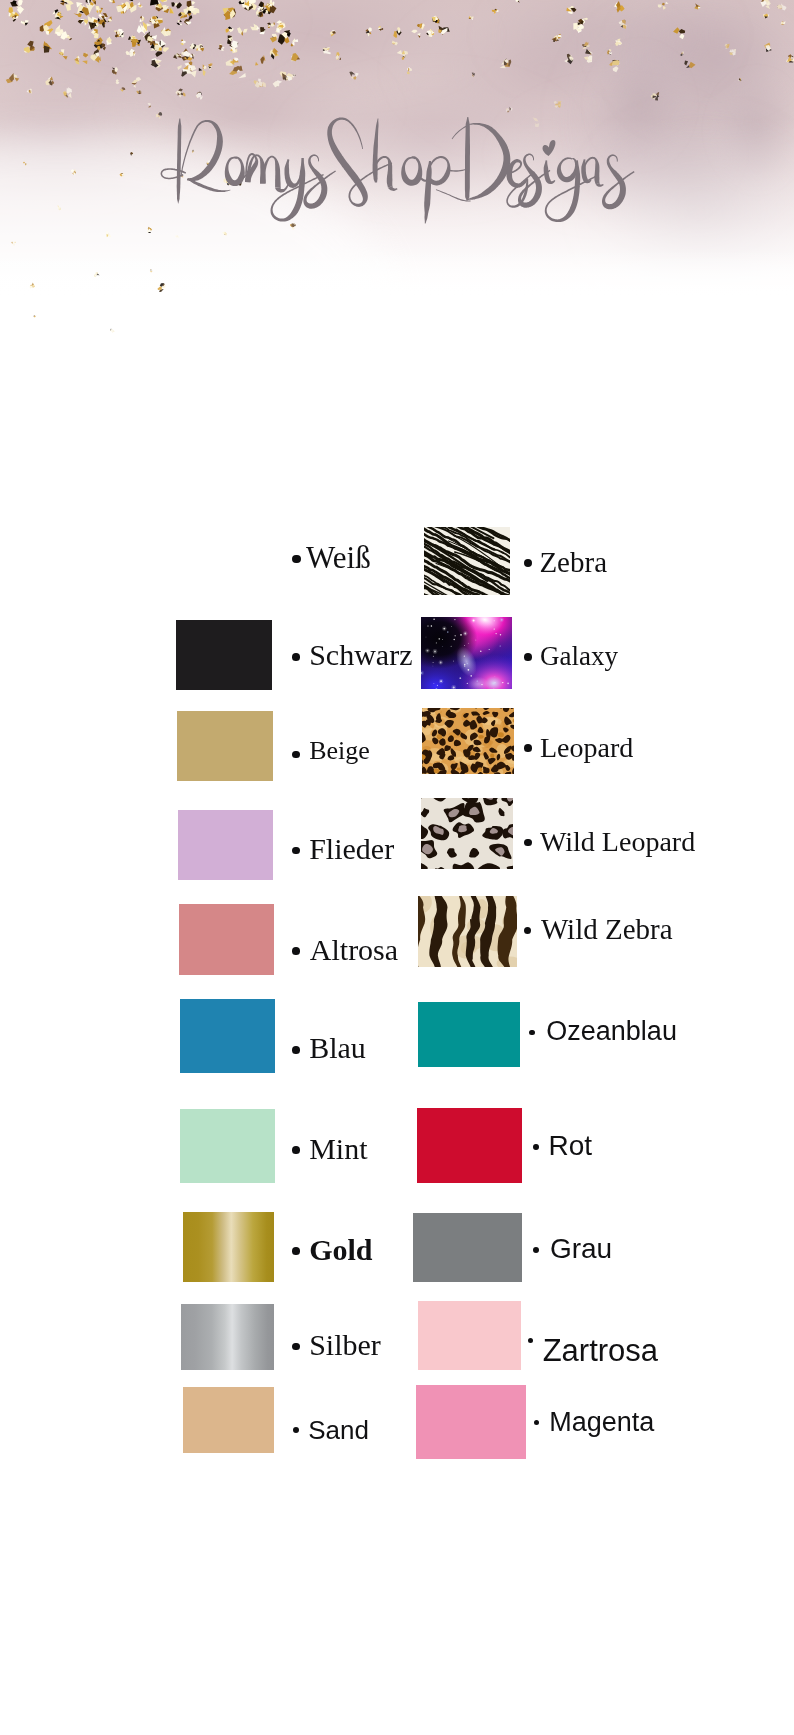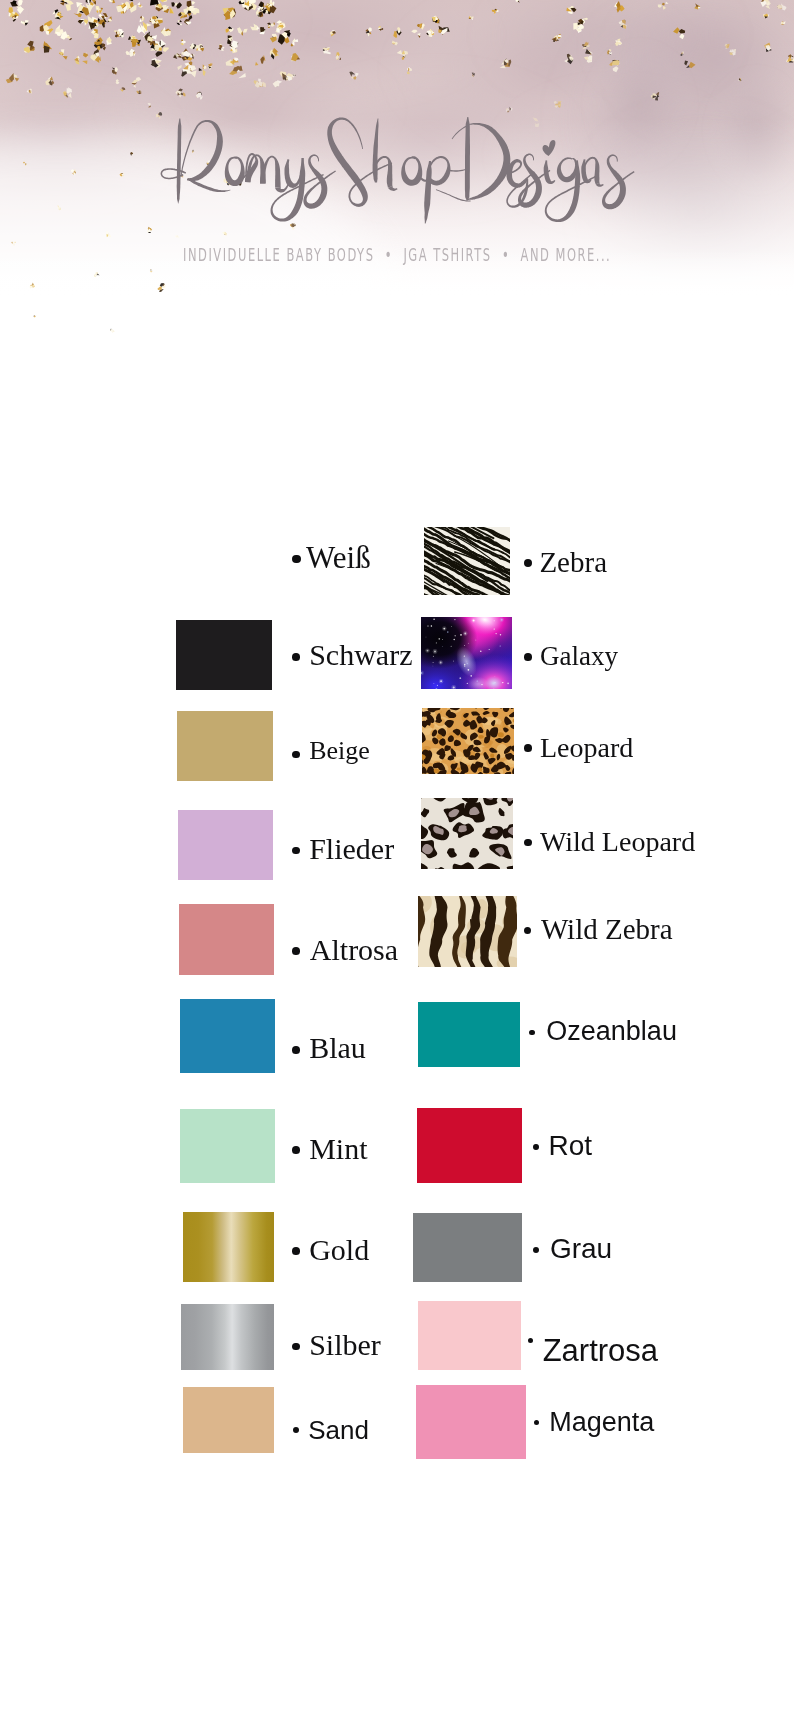--- a/index.html
+++ b/index.html
@@ -1551,21 +1551,20 @@
           <path d="M545.6 160.3L545.3 161.8L544.9 163.3L544.4 164.8L544.0 166.3L543.7 167.8L543.7 169.3L543.7 170.8L543.8 172.2L544.0 173.6L544.2 175.0L544.4 176.3L544.7 177.6L545.0 178.8L545.4 180.1L545.8 181.1L546.4 182.1L547.2 182.8L548.0 183.4L549.0 183.8L549.9 183.9L550.8 183.9L551.6 183.9L552.4 183.7L553.2 183.3L553.8 182.8L554.4 182.2L554.9 181.5L555.4 180.8L554.2 180.0L553.7 180.5L553.2 180.9L552.7 181.1L552.2 181.3L551.8 181.3L551.5 181.3L551.2 181.2L550.9 181.0L550.8 180.6L550.6 180.3L550.5 179.9L550.4 179.4L550.1 179.0L549.8 178.3L549.6 177.5L549.3 176.5L549.0 175.4L548.8 174.2L548.6 173.0L548.4 171.8L548.3 170.5L548.2 169.1L548.1 167.8L547.8 166.4L547.5 165.0L547.3 163.5L547.2 162.0L547.2 160.5Z"></path>
           <path d="M572.5 158.4L571.4 157.9L570.3 157.5L569.1 157.4L567.9 157.3L566.8 157.5L565.7 157.8L564.6 158.3L563.5 158.9L562.6 159.6L561.7 160.5L560.8 161.4L560.0 162.4L559.2 163.5L558.5 164.7L557.9 166.0L557.4 167.4L557.1 168.9L556.9 170.4L556.9 171.9L557.1 173.4L557.5 174.8L558.0 176.2L558.7 177.5L559.6 178.7L560.6 179.8L561.8 180.7L563.1 181.4L564.6 181.9L566.1 182.2L567.6 182.2L569.1 181.9L570.4 181.5L571.7 180.8L572.8 180.0L573.8 179.0L574.7 177.9L575.4 176.7L576.0 175.3L576.5 174.0L576.8 172.6L577.1 171.1L577.2 169.7L577.3 168.2L577.3 166.9L577.3 165.6L577.2 164.3L577.1 163.2L576.9 162.2L576.6 161.2L576.2 160.3L575.7 159.6L575.1 159.0L574.5 158.5L573.8 158.1L573.1 157.9L572.4 157.9L572.4 159.3L572.9 159.3L573.2 159.5L573.6 159.7L573.9 160.1L574.2 160.6L574.4 161.2L574.6 161.8L574.8 162.6L575.0 163.5L575.0 164.5L575.1 165.6L574.9 166.7L574.7 167.9L574.4 169.1L573.9 170.3L573.4 171.4L572.8 172.4L572.1 173.3L571.5 174.1L570.8 174.8L570.2 175.4L569.5 175.9L568.9 176.3L568.3 176.6L567.7 176.8L567.1 176.9L566.5 177.0L565.8 176.9L565.2 176.7L564.6 176.4L564.1 176.0L563.5 175.4L563.0 174.7L562.6 173.9L562.1 173.1L561.7 172.2L561.4 171.2L561.1 170.1L560.9 169.0L560.9 167.9L560.9 166.8L561.1 165.7L561.4 164.6L561.9 163.6L562.4 162.7L563.1 161.8L563.9 161.1L564.6 160.5L565.5 159.9L566.3 159.5L567.2 159.2L568.1 158.9L569.0 158.9L570.0 159.0L570.9 159.2L571.9 159.6Z"></path>
           <path d="M576.1 160.5L576.2 161.9L576.2 163.4L576.2 164.9L576.1 166.4L576.0 167.9L575.9 169.4L575.7 170.9L575.6 172.5L575.4 174.0L575.3 175.5L575.2 177.0L575.1 178.5L575.1 180.0L575.0 181.5L574.9 183.0L574.8 184.4L574.7 185.9L574.6 187.3L574.5 188.7L574.3 190.1L574.1 191.5L574.0 192.8L573.8 194.1L573.6 195.4L573.3 196.7L573.1 198.0L572.8 199.2L572.5 200.5L572.2 201.7L571.9 202.9L571.5 204.0L571.1 205.2L570.7 206.3L570.2 207.3L569.8 208.4L569.3 209.4L568.8 210.4L568.3 211.3L567.8 212.2L567.3 213.0L566.7 213.9L566.1 214.6L565.5 215.4L564.8 216.0L564.1 216.7L563.4 217.2L562.6 217.8L561.8 218.2L560.9 218.6L560.0 218.9L559.1 219.2L558.2 219.3L557.3 219.4L556.4 219.3L555.5 219.2L554.6 219.1L553.7 218.8L552.9 218.5L552.1 218.2L551.4 217.8L550.7 217.3L550.0 216.8L549.4 216.3L548.8 215.7L548.3 215.1L547.9 214.4L547.5 213.7L547.2 213.0L546.9 212.2L546.8 211.4L546.7 210.6L546.7 209.7L546.8 208.8L547.0 208.0L547.3 207.2L547.6 206.4L548.0 205.6L548.5 204.8L549.0 204.1L549.6 203.3L550.2 202.6L550.9 201.9L551.6 201.2L552.4 200.6L553.2 199.9L554.1 199.3L555.0 198.7L555.9 198.0L556.8 197.4L557.8 196.8L558.8 196.3L559.8 195.7L560.8 195.1L561.9 194.6L562.9 194.1L564.0 193.5L565.5 192.7L567.1 191.9L568.7 191.1L570.2 190.3L571.7 189.5L573.3 188.7L574.8 187.9L576.3 187.1L577.7 186.4L579.2 185.6L580.7 184.9L582.1 184.2L583.5 183.5L584.9 182.8L586.2 182.1L587.6 181.4L588.9 180.7L590.2 180.1L591.4 179.4L592.7 178.8L593.9 178.2L595.1 177.6L596.2 177.0L597.3 176.4L596.7 175.2L595.6 175.7L594.4 176.3L593.2 176.9L592.0 177.5L590.8 178.1L589.5 178.7L588.2 179.4L586.9 180.0L585.5 180.7L584.2 181.4L582.8 182.1L581.4 182.8L579.9 183.5L578.5 184.2L577.0 185.0L575.5 185.7L574.0 186.5L572.5 187.3L571.0 188.0L569.5 188.8L567.9 189.6L566.4 190.4L564.8 191.3L563.2 192.1L562.2 192.6L561.1 193.1L560.1 193.7L559.0 194.3L558.0 194.8L557.0 195.4L556.0 196.0L555.0 196.6L554.0 197.3L553.1 197.9L552.2 198.6L551.3 199.3L550.5 200.0L549.7 200.7L548.9 201.5L548.3 202.3L547.6 203.1L547.0 203.9L546.5 204.8L546.0 205.6L545.6 206.6L545.3 207.5L545.0 208.5L544.9 209.5L544.8 210.6L544.8 211.6L544.9 212.6L545.2 213.6L545.5 214.6L545.9 215.5L546.4 216.3L547.0 217.2L547.7 217.9L548.4 218.6L549.2 219.3L550.1 219.9L551.0 220.4L551.9 220.9L552.9 221.3L554.0 221.6L555.0 221.8L556.1 222.0L557.2 222.1L558.3 222.1L559.5 222.0L560.7 221.9L561.8 221.7L563.0 221.4L564.2 221.0L565.3 220.5L566.3 219.9L567.4 219.3L568.4 218.6L569.3 217.8L570.2 217.0L571.1 216.1L571.9 215.1L572.7 214.1L573.4 213.0L574.1 211.9L574.7 210.8L575.3 209.6L575.8 208.3L576.3 207.0L576.7 205.8L577.1 204.4L577.5 203.1L577.8 201.7L578.1 200.4L578.4 199.0L578.6 197.6L578.8 196.2L579.0 194.9L579.2 193.5L579.4 192.1L579.5 190.6L579.6 189.2L579.7 187.7L579.9 186.2L579.9 184.7L580.0 183.2L580.1 181.7L580.2 180.2L580.2 178.6L580.2 177.1L580.1 175.5L580.0 173.9L579.8 172.4L579.6 170.8L579.3 169.3L579.1 167.8L578.8 166.3L578.5 164.7L578.3 163.3L578.1 161.8L577.9 160.3Z"></path>
           <path d="M583.7 159.2L583.3 160.7L582.8 162.2L582.3 163.7L581.8 165.3L581.4 166.8L581.3 168.4L581.3 169.9L581.3 171.4L581.4 172.9L581.6 174.3L581.8 175.7L582.0 177.1L582.4 178.4L582.8 179.6L583.2 180.6L583.7 181.5L584.3 182.2L585.1 182.7L586.0 183.0L586.8 183.2L587.6 183.2L588.4 183.1L589.1 182.9L589.8 182.5L590.3 182.0L590.7 181.4L591.1 180.7L591.5 179.9L590.1 179.3L589.8 179.9L589.4 180.3L589.0 180.5L588.6 180.6L588.4 180.7L588.2 180.7L588.0 180.6L587.9 180.4L587.9 180.1L587.9 179.7L587.8 179.4L587.7 179.0L587.5 178.5L587.2 178.0L586.9 177.0L586.6 176.0L586.4 174.9L586.1 173.7L586.0 172.4L585.8 171.1L585.8 169.8L585.8 168.4L585.7 167.0L585.5 165.6L585.4 164.1L585.2 162.6L585.3 161.1L585.5 159.6Z"></path>
           <path d="M584.8 168.8L585.1 167.5L585.5 166.4L585.9 165.3L586.4 164.2L586.9 163.3L587.4 162.4L588.0 161.7L588.6 161.0L589.2 160.4L589.8 159.9L590.4 159.4L591.0 159.1L591.5 158.9L592.1 158.7L592.7 158.7L593.2 158.7L593.7 158.9L594.1 159.1L594.5 159.4L594.8 159.8L595.0 160.3L595.2 160.9L595.3 161.6L595.4 162.4L595.4 163.3L595.3 164.2L595.3 165.2L595.2 166.1L595.2 167.2L595.1 168.3L595.1 169.3L595.0 170.5L594.9 171.6L594.8 172.7L594.7 173.7L594.6 174.7L594.5 175.7L594.4 176.6L594.4 177.5L594.4 178.3L594.4 179.2L594.5 180.0L594.6 180.7L594.8 181.5L595.0 182.2L595.2 182.9L595.4 183.6L595.7 184.2L599.5 183.0L599.4 182.5L599.4 182.0L599.3 181.4L599.3 180.9L599.3 180.3L599.4 179.6L599.4 179.0L599.4 178.3L599.4 177.5L599.3 176.7L599.3 175.8L599.3 174.9L599.3 174.0L599.3 173.0L599.4 171.9L599.4 170.7L599.4 169.5L599.4 168.3L599.4 167.2L599.3 166.0L599.2 164.9L598.9 163.8L598.6 162.7L598.2 161.8L597.8 160.9L597.4 160.0L596.9 159.3L596.3 158.6L595.8 158.0L595.1 157.5L594.4 157.1L593.6 156.9L592.7 156.8L591.8 156.9L591.0 157.1L590.2 157.4L589.4 157.8L588.6 158.4L587.9 159.0L587.2 159.7L586.5 160.5L585.9 161.5L585.3 162.4L584.8 163.5L584.4 164.6L583.9 165.8L583.6 167.1L583.2 168.4Z"></path>
           <path d="M595.7 184.4L596.3 185.3L597.1 186.0L598.0 186.4L598.9 186.7L599.8 186.8L600.7 186.8L601.5 186.6L602.3 186.1L603.1 185.6L603.8 184.9L603.0 183.9L602.3 184.3L601.6 184.5L601.0 184.6L600.5 184.5L600.1 184.5L599.8 184.3L599.7 184.0L599.6 183.6L599.6 183.2L599.5 182.8Z"></path>
           <path d="M617.6 161.7L617.7 161.0L617.8 160.3L617.8 159.6L617.7 159.0L617.6 158.4L617.4 157.8L617.2 157.3L616.9 156.8L616.6 156.3L616.2 155.9L615.8 155.5L615.3 155.2L614.9 154.9L614.4 154.7L613.9 154.5L613.3 154.4L612.7 154.3L612.2 154.4L611.6 154.5L611.0 154.7L610.4 154.9L609.9 155.3L609.3 155.7L608.8 156.1L608.4 156.6L608.0 157.2L607.6 157.7L607.3 158.3L607.1 158.9L606.9 159.6L606.8 160.3L606.8 160.9L606.8 161.6L606.8 162.3L606.9 163.0L607.0 163.7L607.2 164.4L607.4 165.1L607.7 165.8L608.0 166.5L608.4 167.2L608.7 167.8L609.1 168.5L609.5 169.1L609.9 169.7L610.2 170.3L610.6 171.0L611.0 171.6L611.4 172.2L611.8 172.8L612.3 173.4L612.7 174.0L613.1 174.6L613.5 175.2L614.0 175.9L614.4 176.5L614.9 177.1L615.3 177.7L615.7 178.3L616.2 178.9L616.6 179.5L617.0 180.1L617.4 180.8L617.9 181.4L618.2 182.1L618.6 182.7L618.9 183.4L619.2 184.1L619.4 184.8L619.6 185.6L619.8 186.3L619.9 187.1L619.9 188.0L620.0 188.8L620.0 189.6L619.9 190.5L619.8 191.3L619.7 192.2L619.5 193.1L619.3 193.9L619.0 194.8L618.7 195.6L618.4 196.5L618.0 197.3L617.6 198.1L617.1 199.0L616.6 199.8L616.0 200.6L615.5 201.2L614.9 201.8L614.3 202.3L613.8 202.7L613.2 203.1L612.6 203.5L612.0 203.7L611.4 203.9L610.8 204.1L610.2 204.1L609.7 204.2L609.2 204.1L608.7 204.1L608.3 204.0L607.9 203.9L607.5 203.8L607.1 203.6L606.7 203.4L606.4 203.2L606.1 202.9L605.8 202.5L605.5 202.0L605.3 201.4L605.2 200.8L605.2 200.2L605.2 199.6L605.3 199.0L605.5 198.3L605.8 197.6L606.1 196.9L606.5 196.2L606.9 195.5L607.4 194.8L608.0 194.1L608.5 193.3L609.2 192.6L609.8 191.8L610.5 191.1L611.2 190.3L612.0 189.6L612.8 188.9L613.6 188.2L614.4 187.4L615.2 186.7L616.2 185.9L617.2 185.1L618.1 184.3L619.1 183.5L620.1 182.8L621.0 182.0L622.0 181.3L622.9 180.6L623.8 179.9L624.7 179.2L625.6 178.5L626.4 177.8L627.3 177.2L628.2 176.6L629.0 175.9L629.8 175.4L630.7 174.8L631.5 174.2L632.3 173.7L633.0 173.2L633.8 172.7L634.6 172.2L633.8 171.0L633.0 171.5L632.3 172.0L631.5 172.5L630.6 173.0L629.8 173.5L629.0 174.1L628.1 174.7L627.2 175.3L626.4 175.9L625.5 176.5L624.6 177.2L623.7 177.8L622.7 178.5L621.8 179.2L620.9 179.9L619.9 180.6L619.0 181.4L618.0 182.1L617.0 182.9L616.0 183.7L615.0 184.5L614.0 185.3L613.1 185.9L612.3 186.6L611.4 187.3L610.6 188.0L609.7 188.7L608.9 189.4L608.1 190.1L607.4 190.9L606.6 191.6L605.9 192.4L605.3 193.2L604.7 194.0L604.1 194.8L603.6 195.6L603.2 196.4L602.8 197.3L602.5 198.2L602.3 199.1L602.1 200.0L602.0 200.9L602.0 201.9L602.1 202.8L602.3 203.8L602.6 204.7L603.0 205.6L603.6 206.4L604.2 207.2L605.0 207.8L605.8 208.3L606.7 208.7L607.6 209.1L608.6 209.3L609.6 209.3L610.6 209.3L611.6 209.2L612.7 209.0L613.7 208.7L614.7 208.3L615.7 207.9L616.7 207.3L617.7 206.7L618.6 206.0L619.5 205.2L620.4 204.2L621.2 203.3L622.0 202.2L622.7 201.2L623.3 200.1L623.9 199.0L624.4 197.8L624.8 196.7L625.2 195.5L625.5 194.4L625.7 193.2L625.8 192.0L625.9 190.8L625.9 189.7L625.9 188.5L625.8 187.4L625.6 186.3L625.4 185.2L625.1 184.1L624.8 183.0L624.4 182.0L623.9 181.0L623.4 180.1L622.9 179.3L622.4 178.5L622.0 177.8L621.5 177.1L621.0 176.4L620.4 175.7L619.9 175.0L619.3 174.4L618.8 173.8L618.2 173.2L617.7 172.7L617.1 172.2L616.6 171.6L616.0 171.1L615.5 170.6L614.9 170.1L614.4 169.7L613.9 169.2L613.4 168.7L613.0 168.2L612.5 167.8L612.1 167.3L611.7 166.8L611.3 166.2L611.0 165.7L610.7 165.1L610.4 164.6L610.2 164.0L610.0 163.5L609.8 163.0L609.6 162.4L609.5 161.9L609.3 161.4L609.3 160.9L609.2 160.4L609.2 159.9L609.3 159.5L609.3 159.0L609.5 158.6L609.6 158.2L609.9 157.8L610.1 157.4L610.5 157.1L610.9 156.7L611.3 156.5L611.7 156.3L612.1 156.1L612.4 156.0L612.8 156.0L613.2 156.0L613.5 156.0L613.9 156.1L614.3 156.2L614.6 156.3L615.0 156.5L615.3 156.8L615.6 157.1L615.9 157.4L616.1 157.8L616.3 158.3L616.5 158.7L616.6 159.2L616.8 159.7L616.8 160.3L616.8 160.9L616.8 161.5Z"></path>
           <path d="M548.9 147.6C547.6 144.6 543.6 144.1 542.7 147.0C541.8 150.0 544.3 153.3 548.6 156.0C552.4 152.0 555.6 146.6 555.4 142.4C555.2 139.3 551.2 139.1 549.8 143.1C549.4 144.3 549.1 145.9 548.9 147.6Z"></path>
         </g>
       </svg>
-    <div id="tagline"><span>INDIVIDUELLE BABY BODYS  •  JGA TSHIRTS  •  AND MORE...</span></div>
   </div>
 
 
   <div id="palette">
     <div class="pal-row">
       <span class="bul" style="left:283.7px;top:554.5px;width:8.9px;height:8.9px;"></span>
       <span class="lbl serif" style="left:298.0px;top:541.6px;font-size:31px;">Weiß</span>
       <div class="sw" style="left:416px;top:527px;width:86px;height:68px;overflow:hidden;">
           <svg width="86" height="68" viewBox="0 0 86 68" preserveAspectRatio="none">
             <rect width="86" height="68" fill="#f2efe6"></rect>
@@ -2053,21 +2052,21 @@
       <div class="sw" style="left:172px;top:1109px;width:95px;height:74px;background:#b7e2c8;"></div>
       <span class="bul" style="left:284.3px;top:1146.3px;width:7.7px;height:7.7px;"></span>
       <span class="lbl serif" style="left:301.2px;top:1133.7px;font-size:30px;">Mint</span>
       <div class="sw" style="left:409px;top:1108px;width:105px;height:75px;background:#ce0c2e;"></div>
       <span class="bul" style="left:525.3px;top:1143.9px;width:5.8px;height:5.8px;"></span>
       <span class="lbl sans" style="left:540.5px;top:1131.8px;font-size:28px;">Rot</span>
     </div>
     <div class="pal-row">
       <div class="sw" style="left:175px;top:1212px;width:91px;height:70px;background:linear-gradient(90deg,#a88d1b 0%,#ab9020 17%,#b59c35 32%,#cfbd85 44%,#e9ddb9 53%,#d6c58c 62%,#bba63e 77%,#a78e1d 92%,#a3891a 100%);"></div>
       <span class="bul" style="left:284.3px;top:1247.1px;width:7.7px;height:7.7px;"></span>
-      <span class="lbl serif" style="left:301.2px;top:1234.5px;font-size:30px;">Gold</span>
+      <span class="lbl serif" style="left:301.2px;top:1234.5px;font-size:30px;font-weight:bold;">Gold</span>
       <div class="sw" style="left:405px;top:1213px;width:109px;height:69px;background:#7b7e80;"></div>
       <span class="bul" style="left:525.3px;top:1247.0px;width:6.1px;height:6.1px;"></span>
       <span class="lbl sans" style="left:541.9px;top:1235.0px;font-size:28px;">Grau</span>
     </div>
     <div class="pal-row">
       <div class="sw" style="left:173px;top:1304px;width:93px;height:66px;background:linear-gradient(90deg,#9a9c9f 0%,#9fa1a4 15%,#acafb1 33%,#c6c9ca 47%,#dddfe1 55%,#c2c5c7 65%,#a7aaac 80%,#95979a 93%,#919396 100%);"></div>
       <span class="bul" style="left:284.3px;top:1342.5px;width:7.7px;height:7.7px;"></span>
       <span class="lbl serif" style="left:301.2px;top:1329.9px;font-size:30px;">Silber</span>
       <div class="sw" style="left:410px;top:1301px;width:103px;height:69px;background:#f9c8cc;"></div>
       <span class="bul" style="left:520.2px;top:1338.1px;width:5.2px;height:5.2px;"></span>

